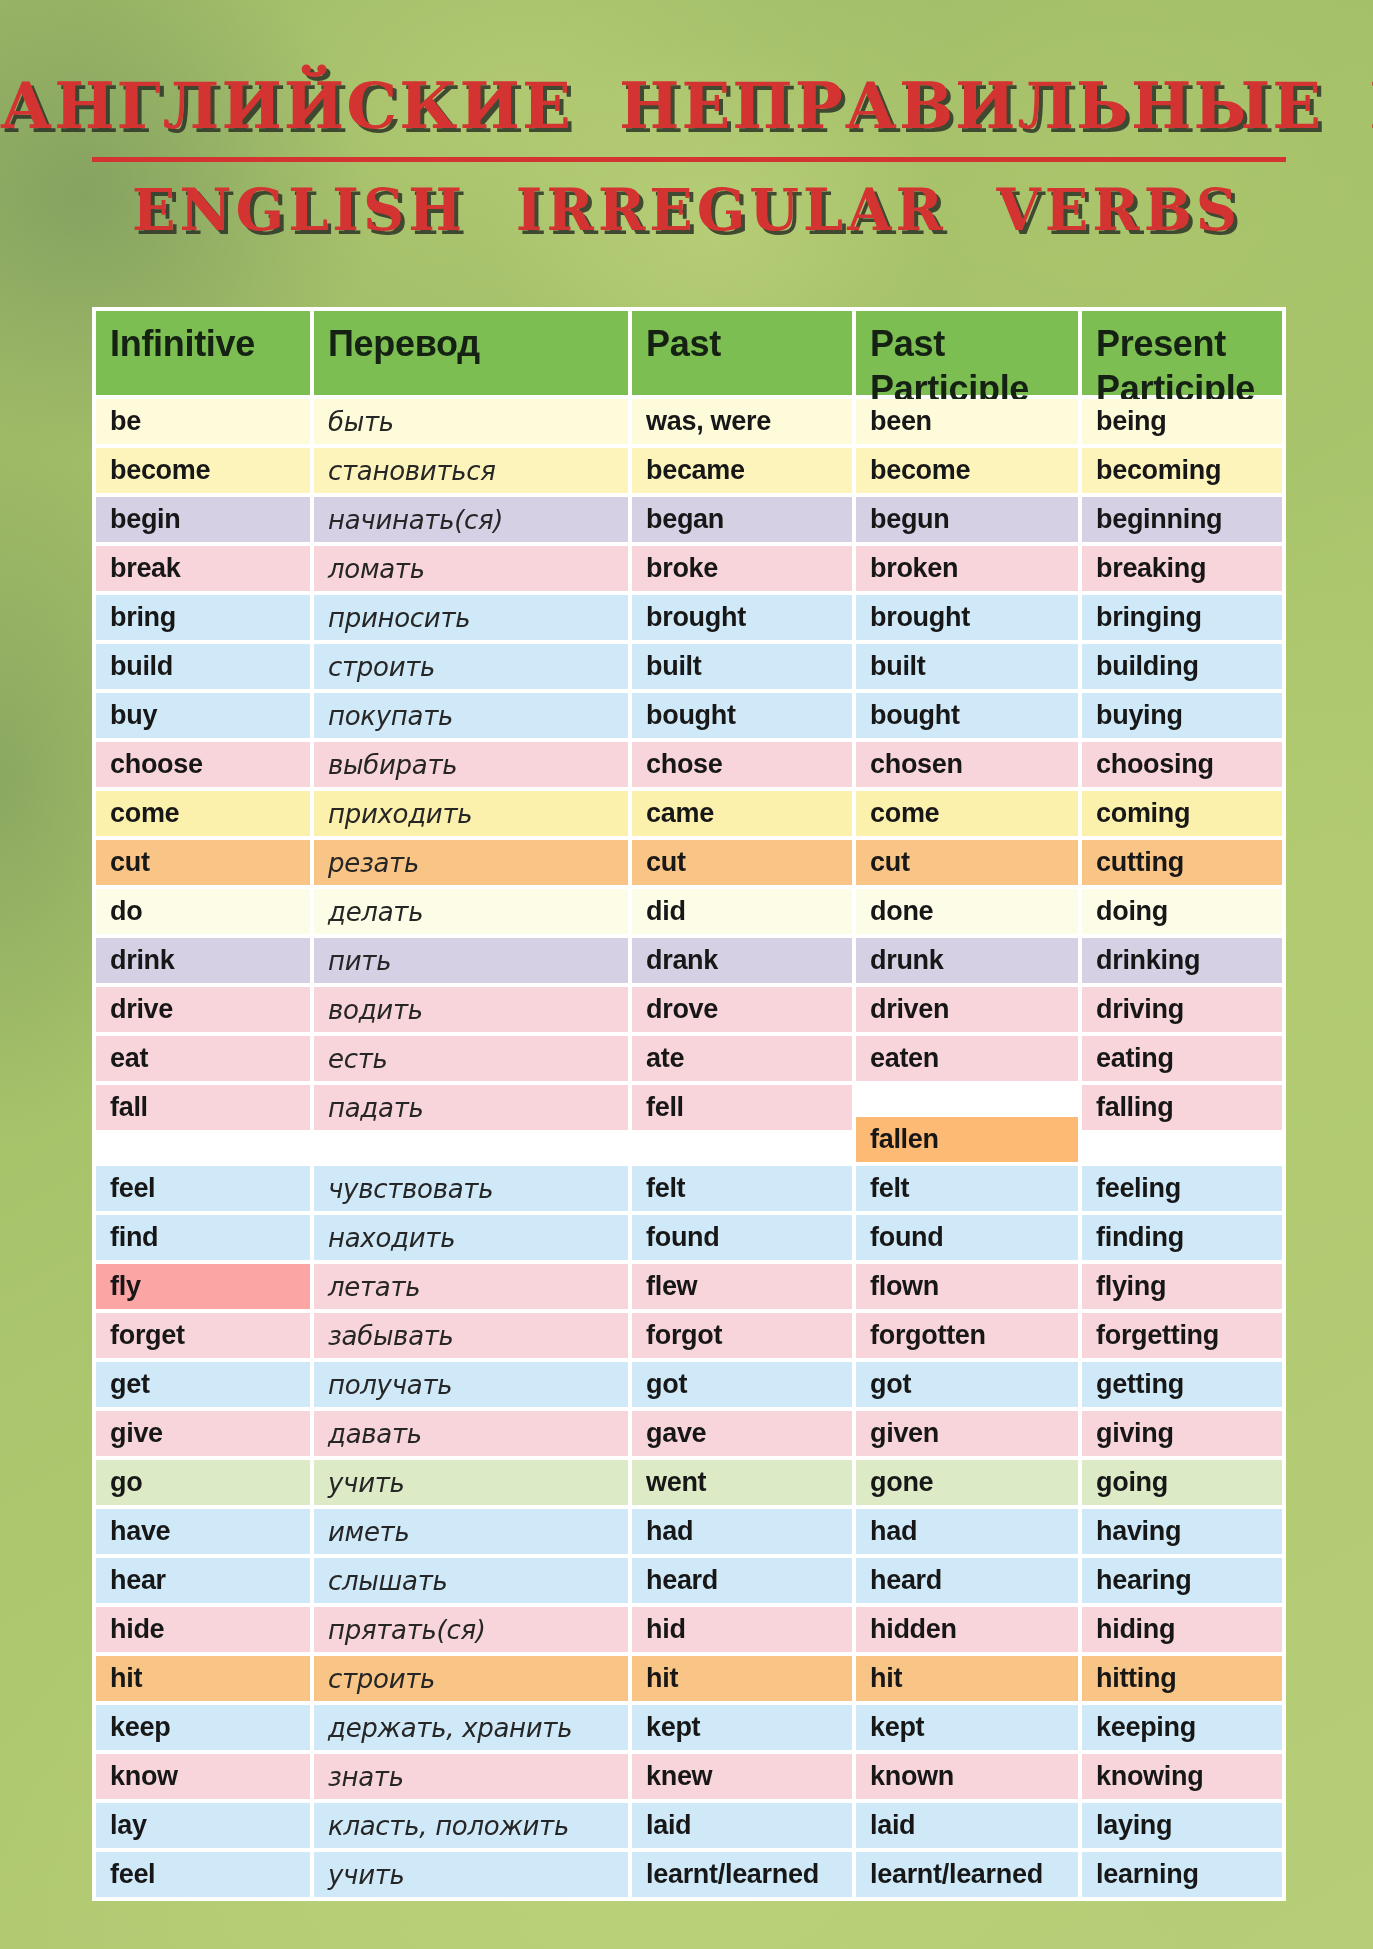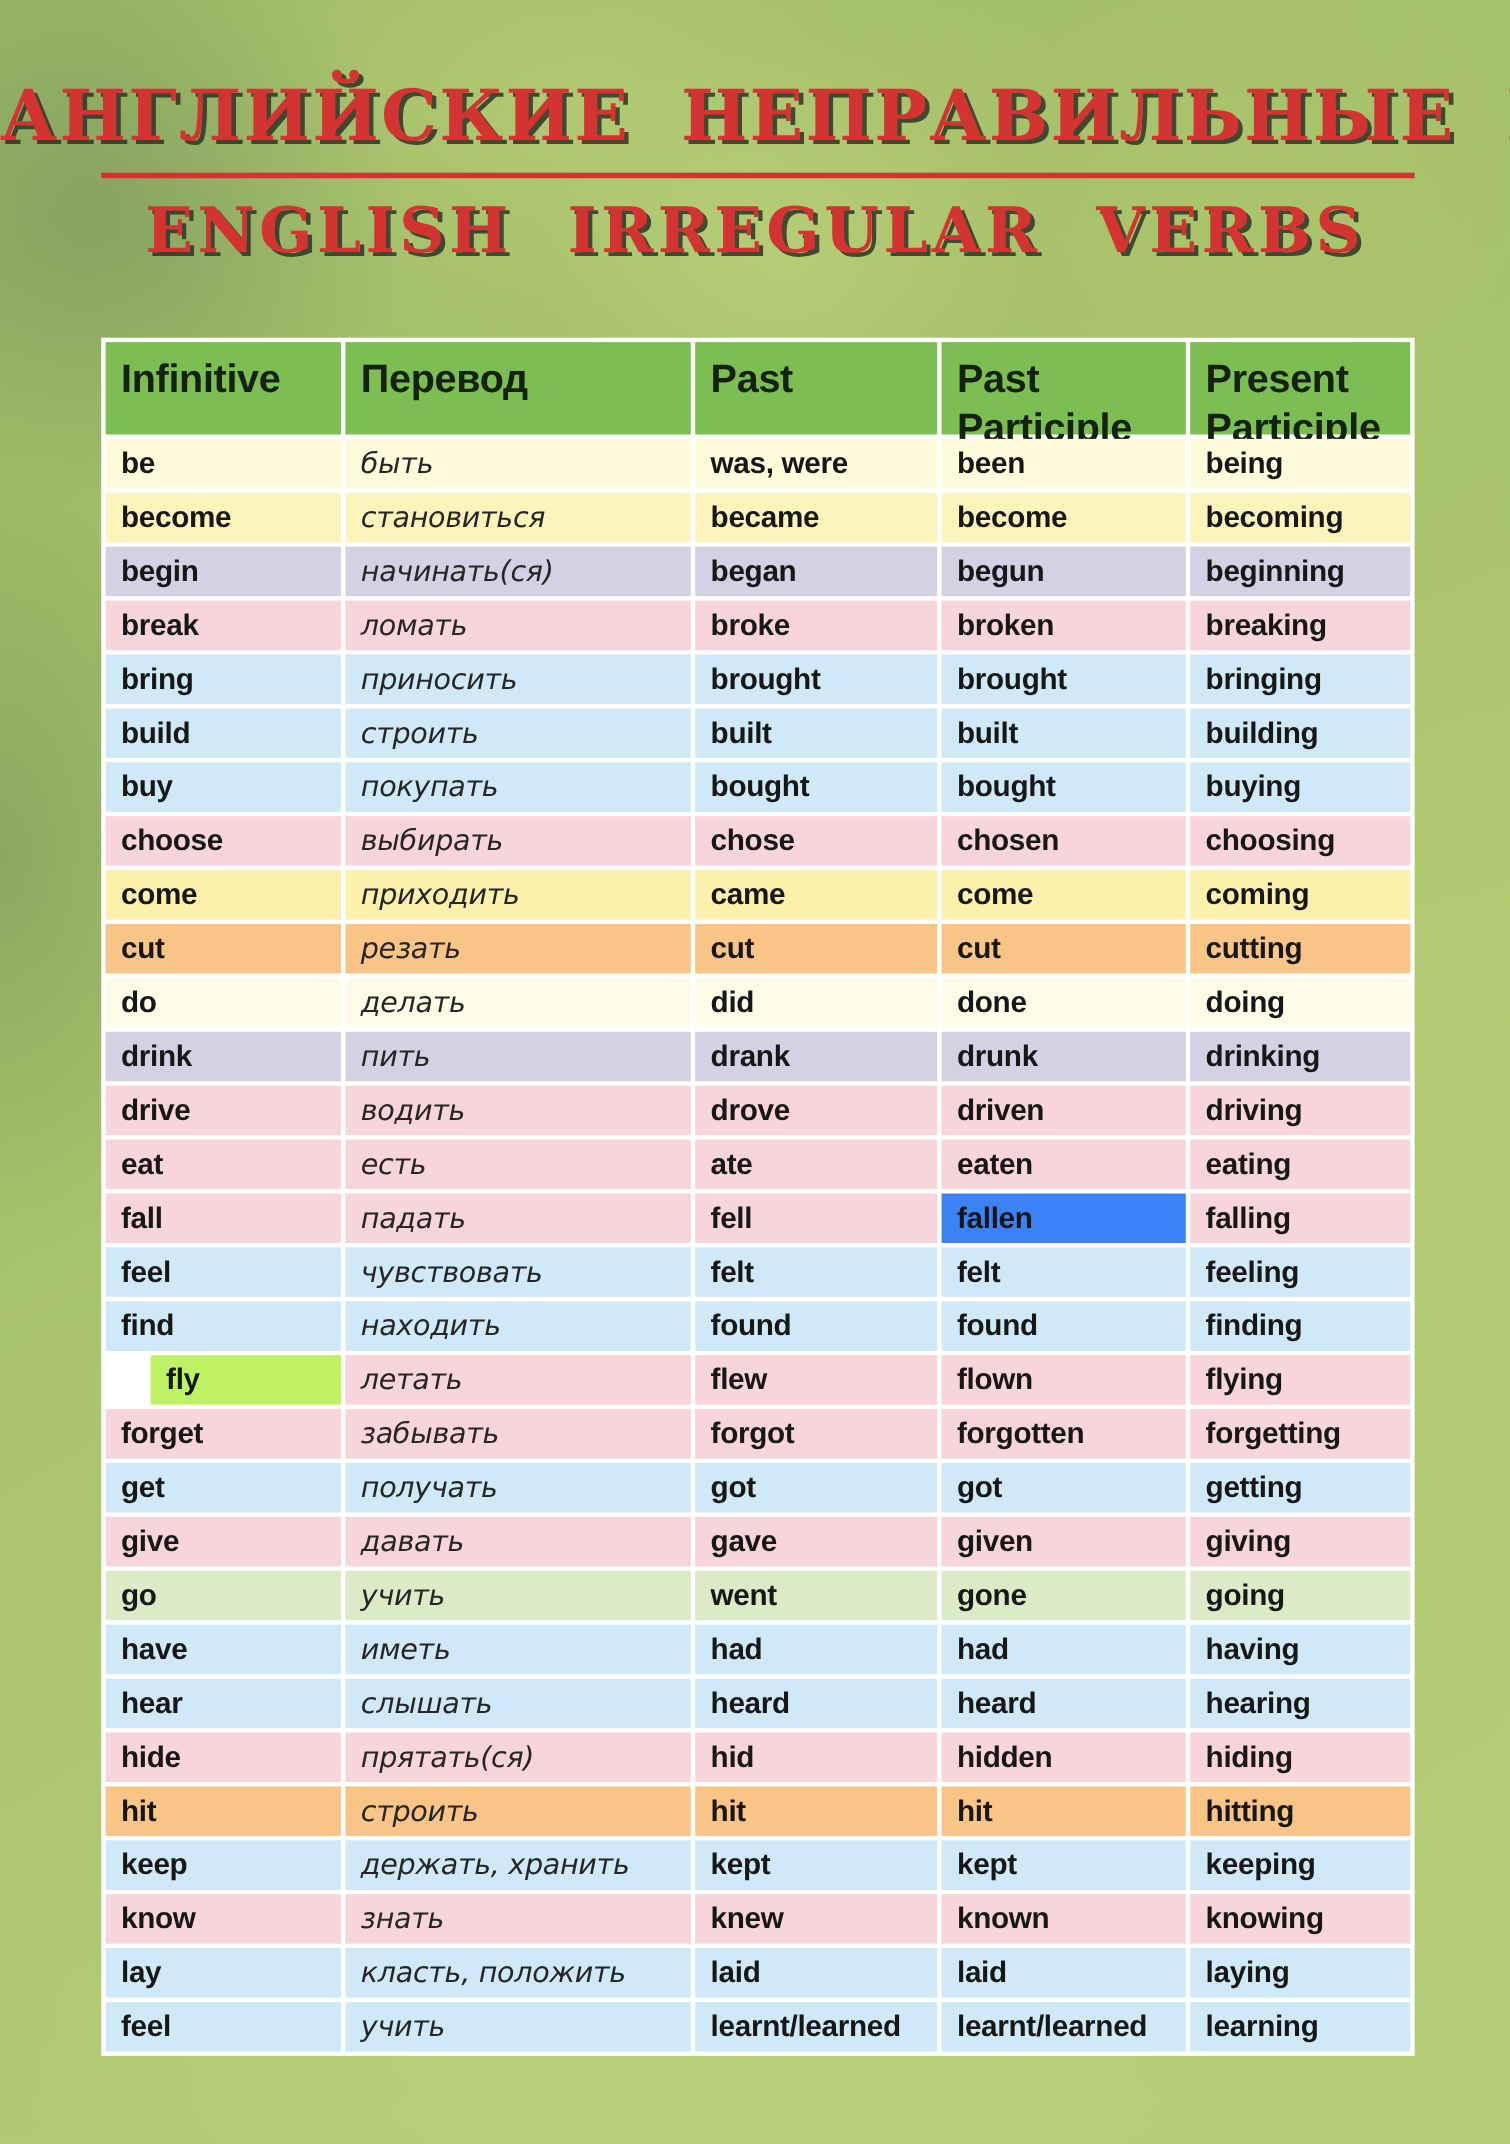--- a/index.html
+++ b/index.html
@@ -205,39 +205,39 @@
     <div class="cell" style="background: rgb(248, 213, 218);">eat</div>
     <div class="cell translation" style="background: rgb(248, 213, 218);">есть</div>
     <div class="cell" style="background: rgb(248, 213, 218);">ate</div>
     <div class="cell" style="background: rgb(248, 213, 218);">eaten</div>
     <div class="cell" style="background: rgb(248, 213, 218);">eating</div>
   </div>
       <div class="grid-row">
     <div class="cell" style="background: rgb(248, 213, 218);">fall</div>
     <div class="cell translation" style="background: rgb(248, 213, 218);">падать</div>
     <div class="cell" style="background: rgb(248, 213, 218);">fell</div>
-    <div class="cell" style="background: #3b82f6;">fallen</div>
+    <div class="cell" style="background: #fdba74; margin-top: 32px;">fallen</div>
     <div class="cell" style="background: rgb(248, 213, 218);">falling</div>
   </div>
       <div class="grid-row">
     <div class="cell" style="background: rgb(207, 233, 248);">feel</div>
     <div class="cell translation" style="background: rgb(207, 233, 248);">чувствовать</div>
     <div class="cell" style="background: rgb(207, 233, 248);">felt</div>
     <div class="cell" style="background: rgb(207, 233, 248);">felt</div>
     <div class="cell" style="background: rgb(207, 233, 248);">feeling</div>
   </div>
       <div class="grid-row">
     <div class="cell" style="background: rgb(207, 233, 248);">find</div>
     <div class="cell translation" style="background: rgb(207, 233, 248);">находить</div>
     <div class="cell" style="background: rgb(207, 233, 248);">found</div>
     <div class="cell" style="background: rgb(207, 233, 248);">found</div>
     <div class="cell" style="background: rgb(207, 233, 248);">finding</div>
   </div>
       <div class="grid-row">
-    <div class="cell" style="background: #bef264; margin-left: 41px;">fly</div>
+    <div class="cell" style="background: #fca5a5;">fly</div>
     <div class="cell translation" style="background: rgb(248, 213, 218); text-align: right;">летать</div>
     <div class="cell" style="background: rgb(248, 213, 218);">flew</div>
     <div class="cell" style="background: rgb(248, 213, 218);">flown</div>
     <div class="cell" style="background: rgb(248, 213, 218);">flying</div>
   </div>
       <div class="grid-row">
     <div class="cell" style="background: rgb(248, 213, 218);">forget</div>
     <div class="cell translation" style="background: rgb(248, 213, 218);">забывать</div>
     <div class="cell" style="background: rgb(248, 213, 218);">forgot</div>
     <div class="cell" style="background: rgb(248, 213, 218);">forgotten</div>

